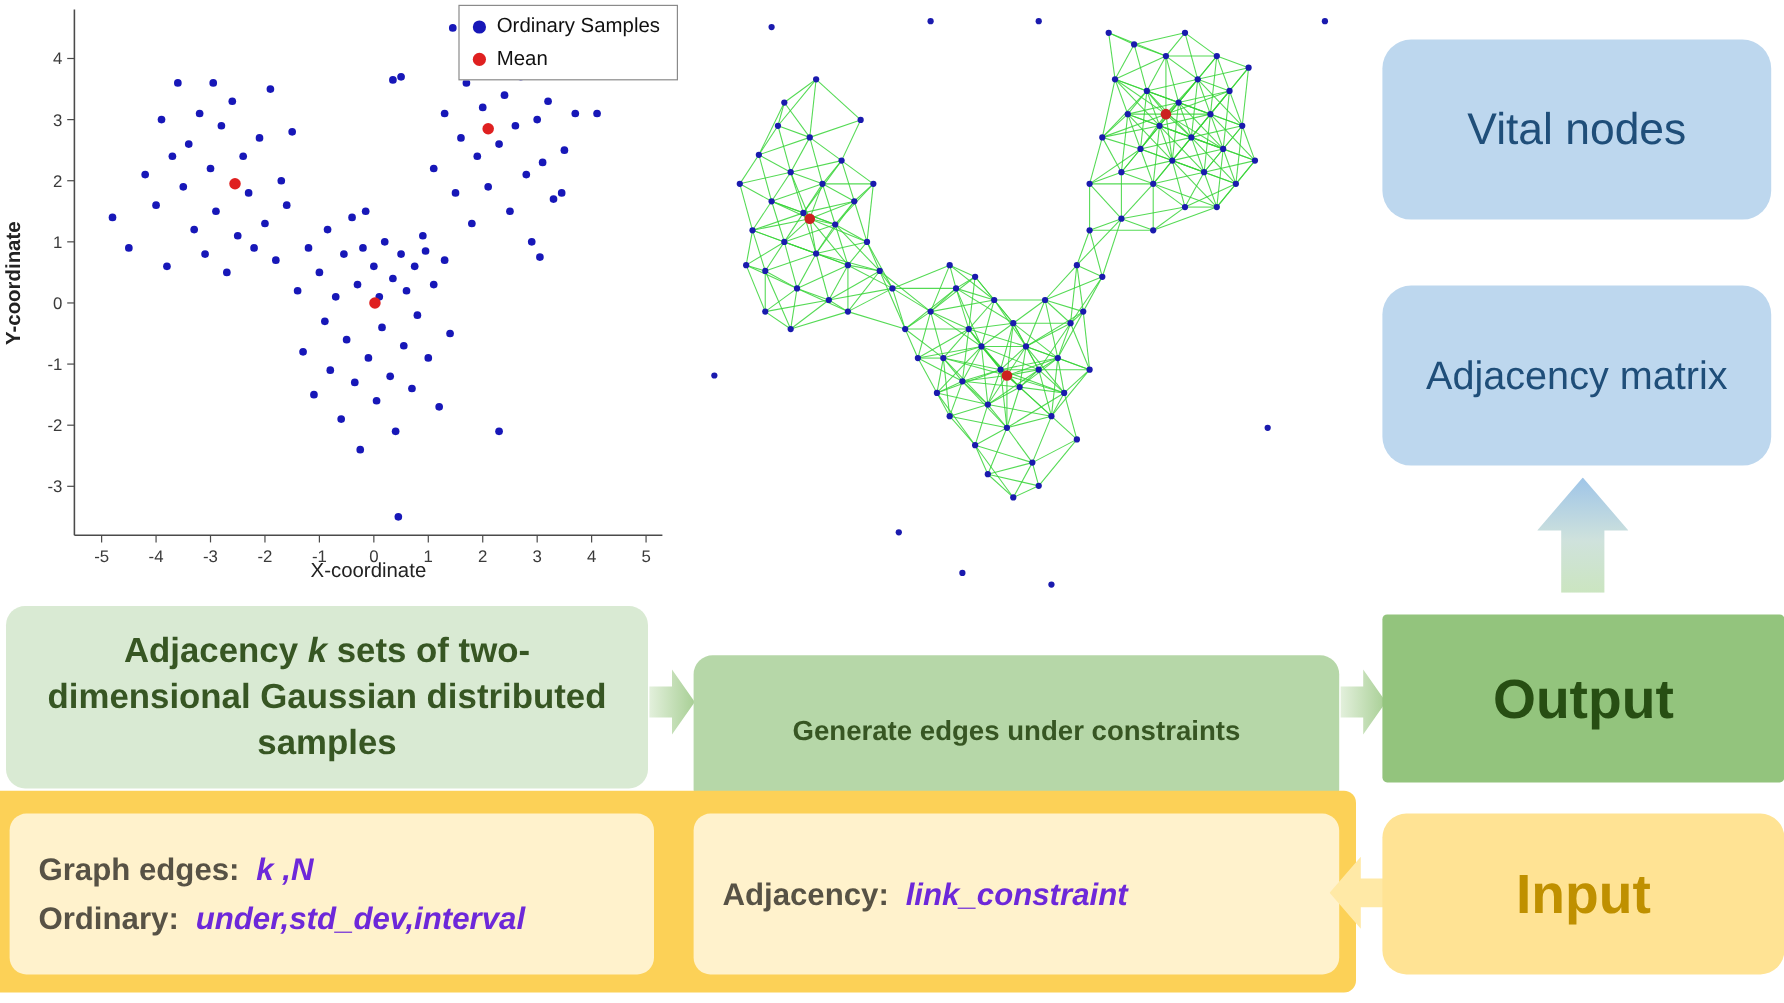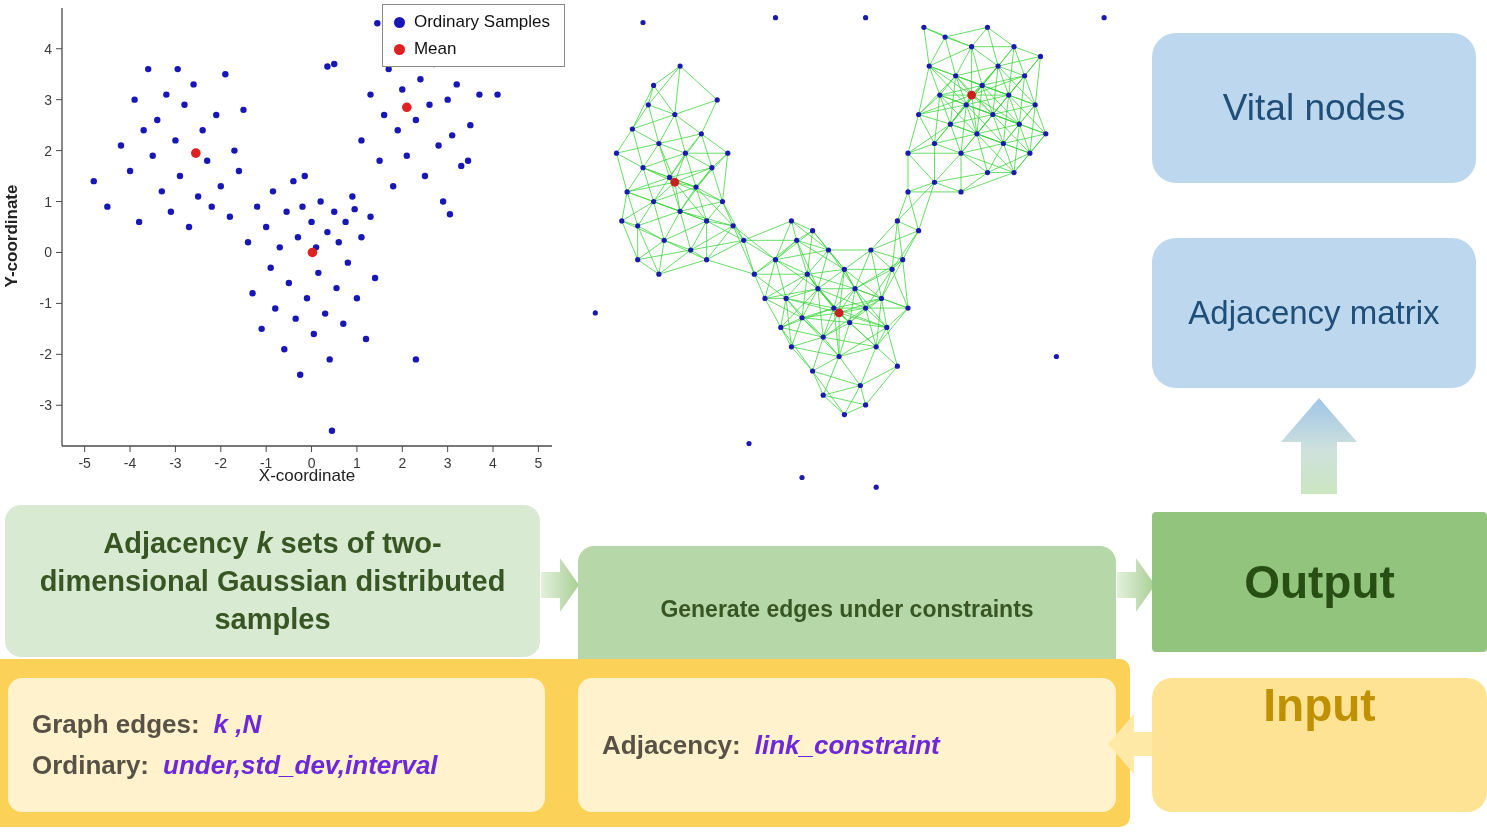--- a/index.html
+++ b/index.html
@@ -47,21 +47,21 @@
   .yellow-strip{position:absolute;left:0;top:659px;width:1130px;height:168px;
                 background:#fcd157;border-radius:0 10px 10px 0;}
   .parambox{position:absolute;top:678px;height:134px;background:#fff2cc;border-radius:14px;
             display:flex;flex-direction:column;justify-content:center;gap:10px;
             box-sizing:border-box;padding:0 24px;}
   .p1{left:8px;width:537px;}
   .p2{left:578px;width:538px;}
   .pline{font-size:26px;font-weight:bold;color:#575245;white-space:nowrap;}
   .pvalue{color:#6d28d9;font-style:italic;margin-left:14px;}
   .inputbox{position:absolute;left:1152px;top:678px;width:335px;height:134px;background:#ffe394;
-            border-radius:20px;display:flex;align-items:flex-start;justify-content:center;
+            border-radius:20px;display:flex;align-items:center;justify-content:center;
             font-size:46px;font-weight:bold;color:#bf9000;}
   .left-arrow{position:absolute;left:1108px;top:712px;}
 </style>
 </head>
 <body>
 
 <div class="canvas">
 
   <div class="scatter-panel">
     <svg id="scatter-svg" width="575" height="500">

